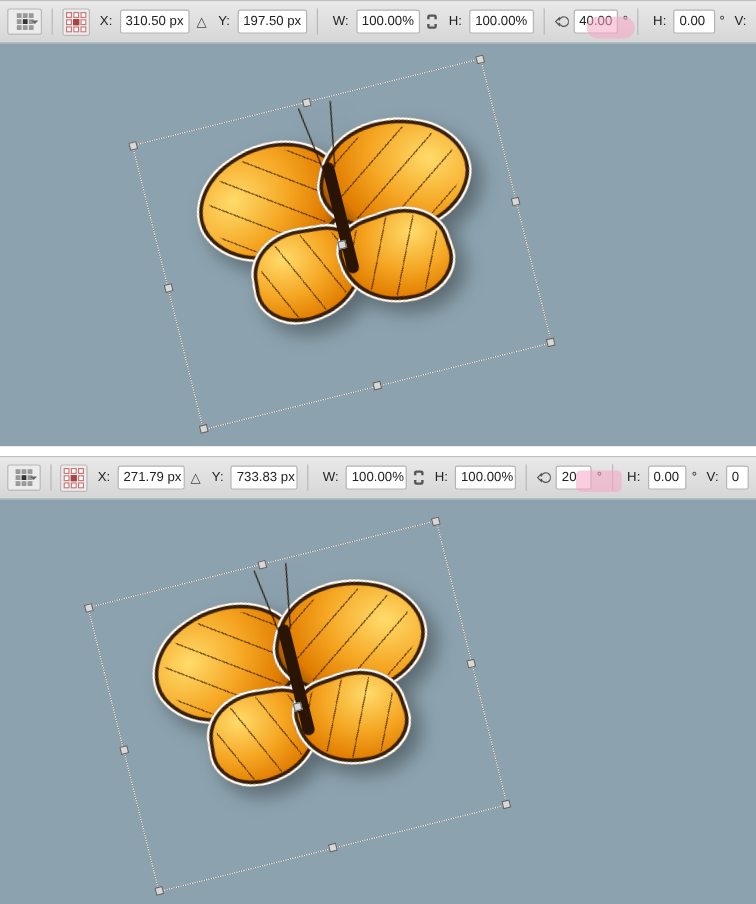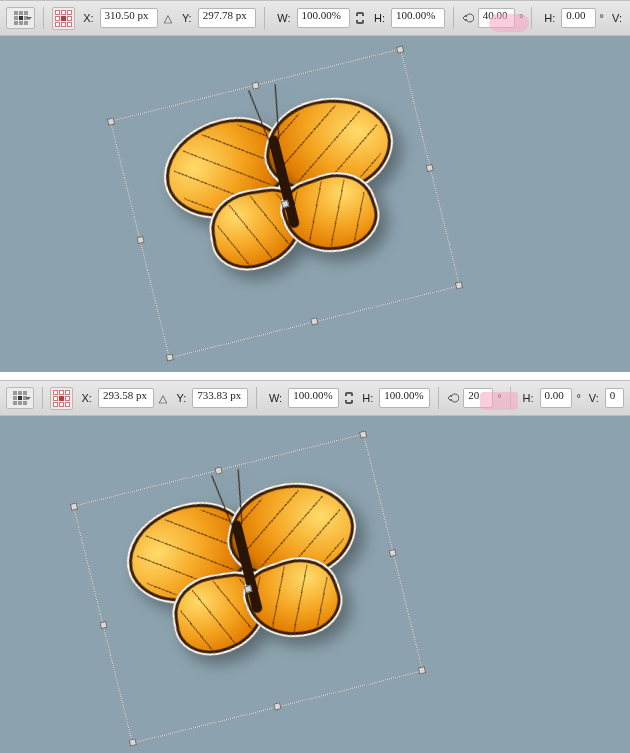--- a/index.html
+++ b/index.html
@@ -75,23 +75,23 @@
   .anchor-cell { width: 5px; height: 5px; border: 1px solid #c77; background: #fff; }
   .anchor-cell.s { background: #a44; border-color: #a44; }
   .lbl { margin: 0 2px 0 4px; }
   .input {
     height: 20px;
     background: #fff;
     border: 1px solid #b4b4b4;
     border-radius: 2px;
     padding: 0 4px;
     display: flex;
+    align-items: center;
     font-size: 11px;
     min-width: 0;
-    font-family: Liberation Serif, serif;
   }
   .highlight {
     position: absolute;
     background: #f6a6c2;
     opacity: 0.55;
     border-radius: 9px;
     pointer-events: none;
   }
   .tri-icon, .link-icon, .rot-icon {
     width: 12px; height: 12px;
@@ -193,21 +193,21 @@
         <div class="anchor-cell"></div>
         <div class="anchor-cell"></div>
     </div>
     <span class="lbl">X:</span>
     <div class="input" style="width:60px">
         <span>310.50 px</span>
       </div>
     <span class="tri-icon">△</span>
     <span class="lbl">Y:</span>
     <div class="input" style="width:60px">
-        <span>297.78 px</span>
+        <span>197.50 px</span>
       </div>
     <div class="divider"></div>
     <span class="lbl">W:</span>
     <div class="input" style="width:55px">
         <span>100.00%</span>
       </div>
     <span class="link-icon">
       <svg width="10" height="14" viewBox="0 0 10 14">
           <path d="M3 1h4a2 2 0 012 2v2H7V3H3v2H1V3a2 2 0 012-2zm4 12H3a2 2 0 01-2-2V9h2v2h4V9h2v2a2 2 0 01-2 2z" fill="#555"></path>
         </svg>
@@ -285,21 +285,21 @@
         <div class="anchor-cell"></div>
       <div class="anchor-cell"></div>
         <div class="anchor-cell s"></div>
         <div class="anchor-cell"></div>
       <div class="anchor-cell"></div>
         <div class="anchor-cell"></div>
         <div class="anchor-cell"></div>
     </div>
     <span class="lbl">X:</span>
     <div class="input" style="width:60px">
-        <span>293.58 px</span>
+        <span>271.79 px</span>
       </div>
     <span class="tri-icon">△</span>
     <span class="lbl">Y:</span>
     <div class="input" style="width:60px">
         <span>733.83 px</span>
       </div>
     <div class="divider"></div>
     <span class="lbl">W:</span>
     <div class="input" style="width:55px">
         <span>100.00%</span>

